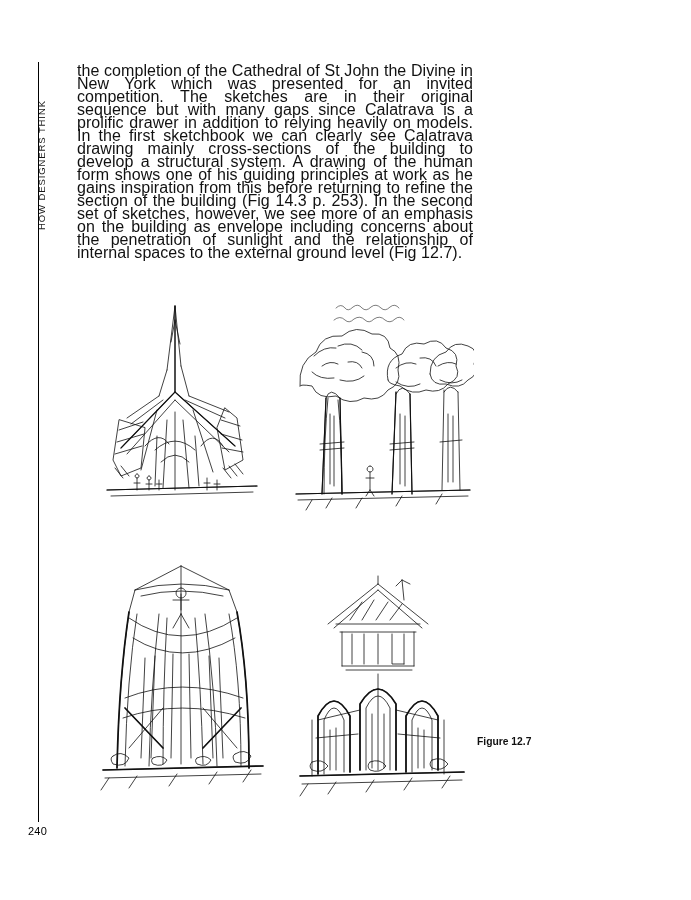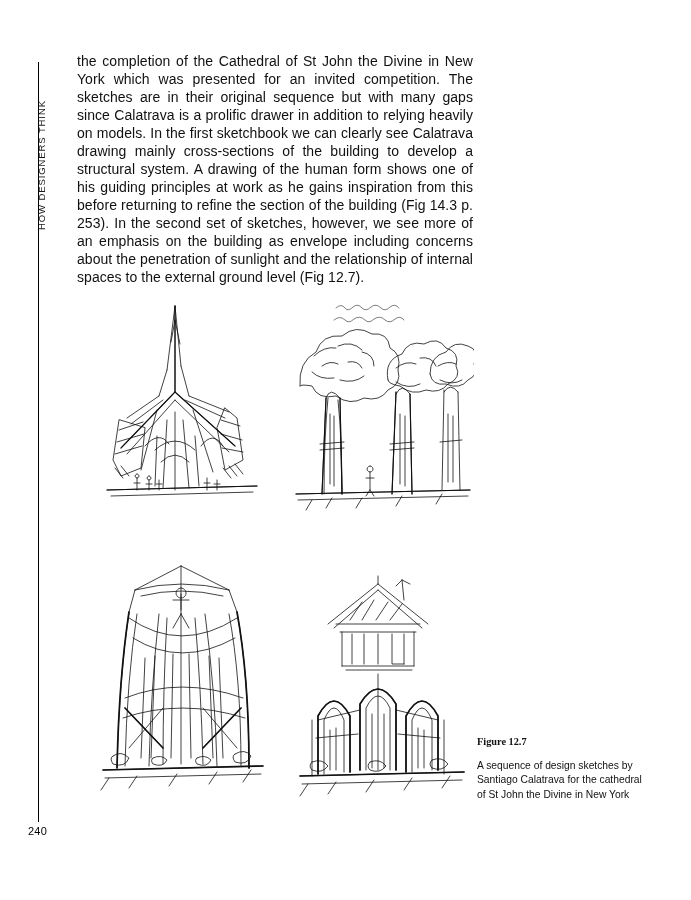--- a/index.html
+++ b/index.html
@@ -64,24 +64,24 @@
     bottom: 63px;
     font-size: 11px;
     color: #000000;
     letter-spacing: 0.2px;
   }
 
   
   .body-col {
     position: absolute;
     left: 77px;
-    top: 52px;
+    top: 64px;
     width: 396px;
-    font-size: 14px;
-    line-height: 18px;
+    font-size: 16px;
+    line-height: 13px;
     text-align: justify;
     color: #111111;
     letter-spacing: 0.05px;
   }
   .body-col p { margin: 0; }
 
   
   .figure-area {
     position: absolute;
     left: 77px;
@@ -105,22 +105,21 @@
     left: 477px;
     top: 735px;
     width: 172px;
     font-size: 10.3px;
     line-height: 14.2px;
     color: #111111;
   }
   .caption .cap-title {
     font-weight: bold;
     display: block;
-    margin-bottom: 10px;
-    font-family: Liberation Serif, serif;
+    margin-bottom: 1px;
   }
   .caption .cap-text {
     display: block;
   }
 
   .ink { stroke: #111111; fill: none; stroke-linecap: round; stroke-linejoin: round; }
   .ink-thin { stroke-width: 0.8; }
   .ink-med  { stroke-width: 1.15; }
   .ink-fat  { stroke-width: 1.7; }
   .ink-hair { stroke-width: 0.55; }
@@ -336,16 +335,15 @@
           <path d="M114 202 L114 146 Q130 116 146 146 L146 200"></path>
           <path d="M8 206 L172 202"></path>
         </g>
       </svg>
     </div>
 
   </div>
 
   <div class="caption">
     <span class="cap-title">Figure 12.7</span>
-    <span class="cap-text">A sequence of design sketches by Santiago Calatrava for the cathedral of St John the Divine in New York</span>
   </div>
 
 </div>
 
 </body></html>

